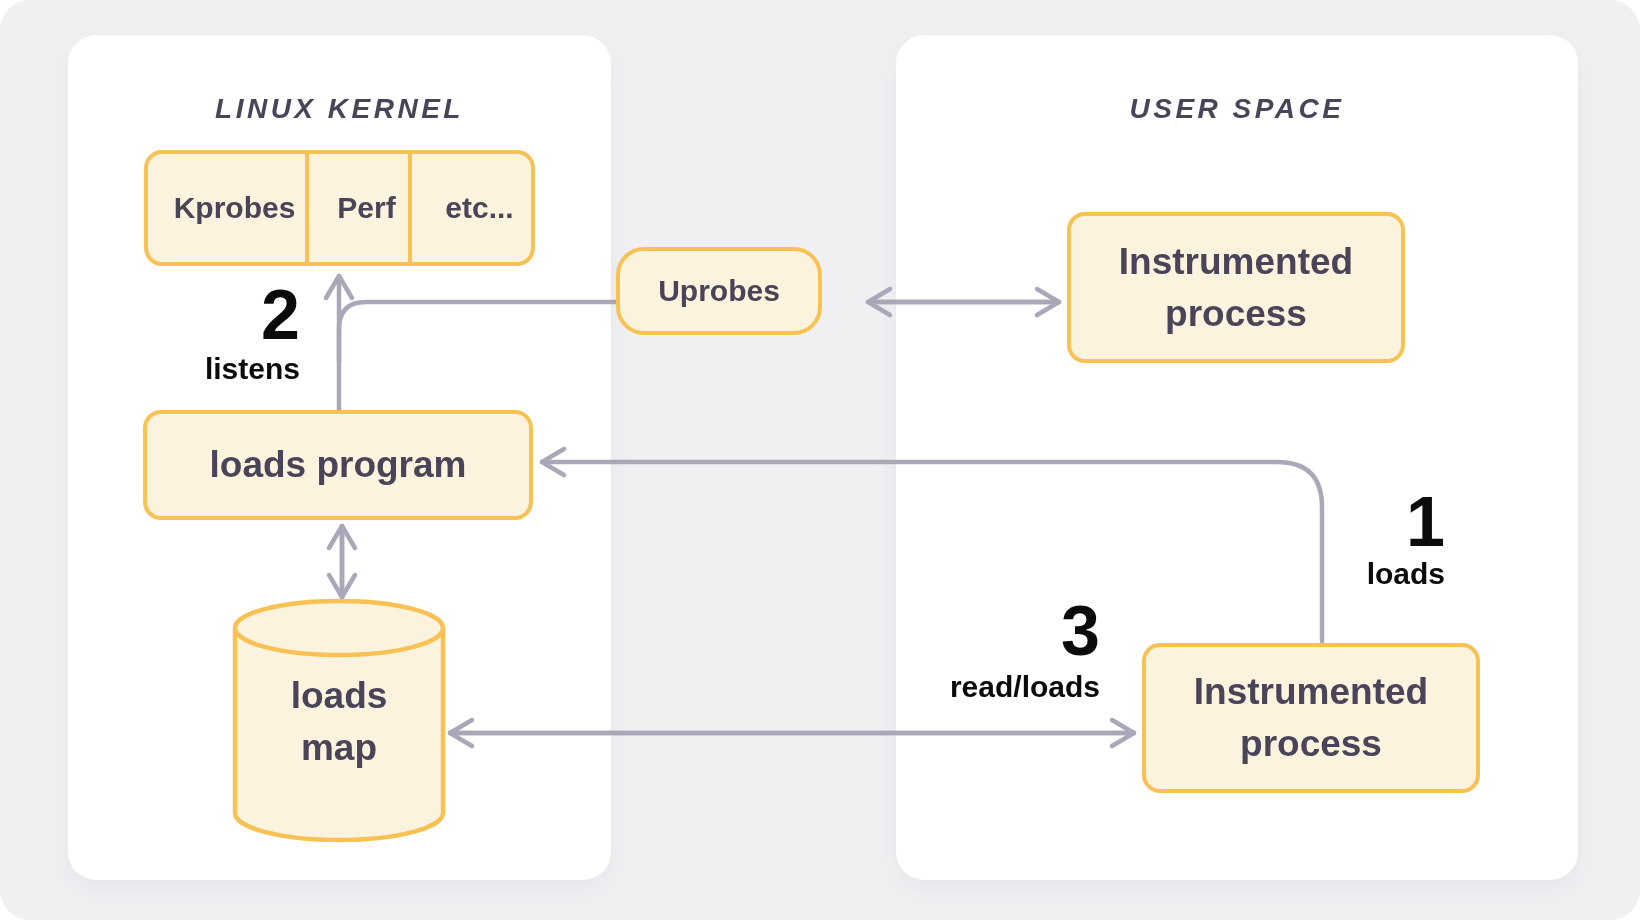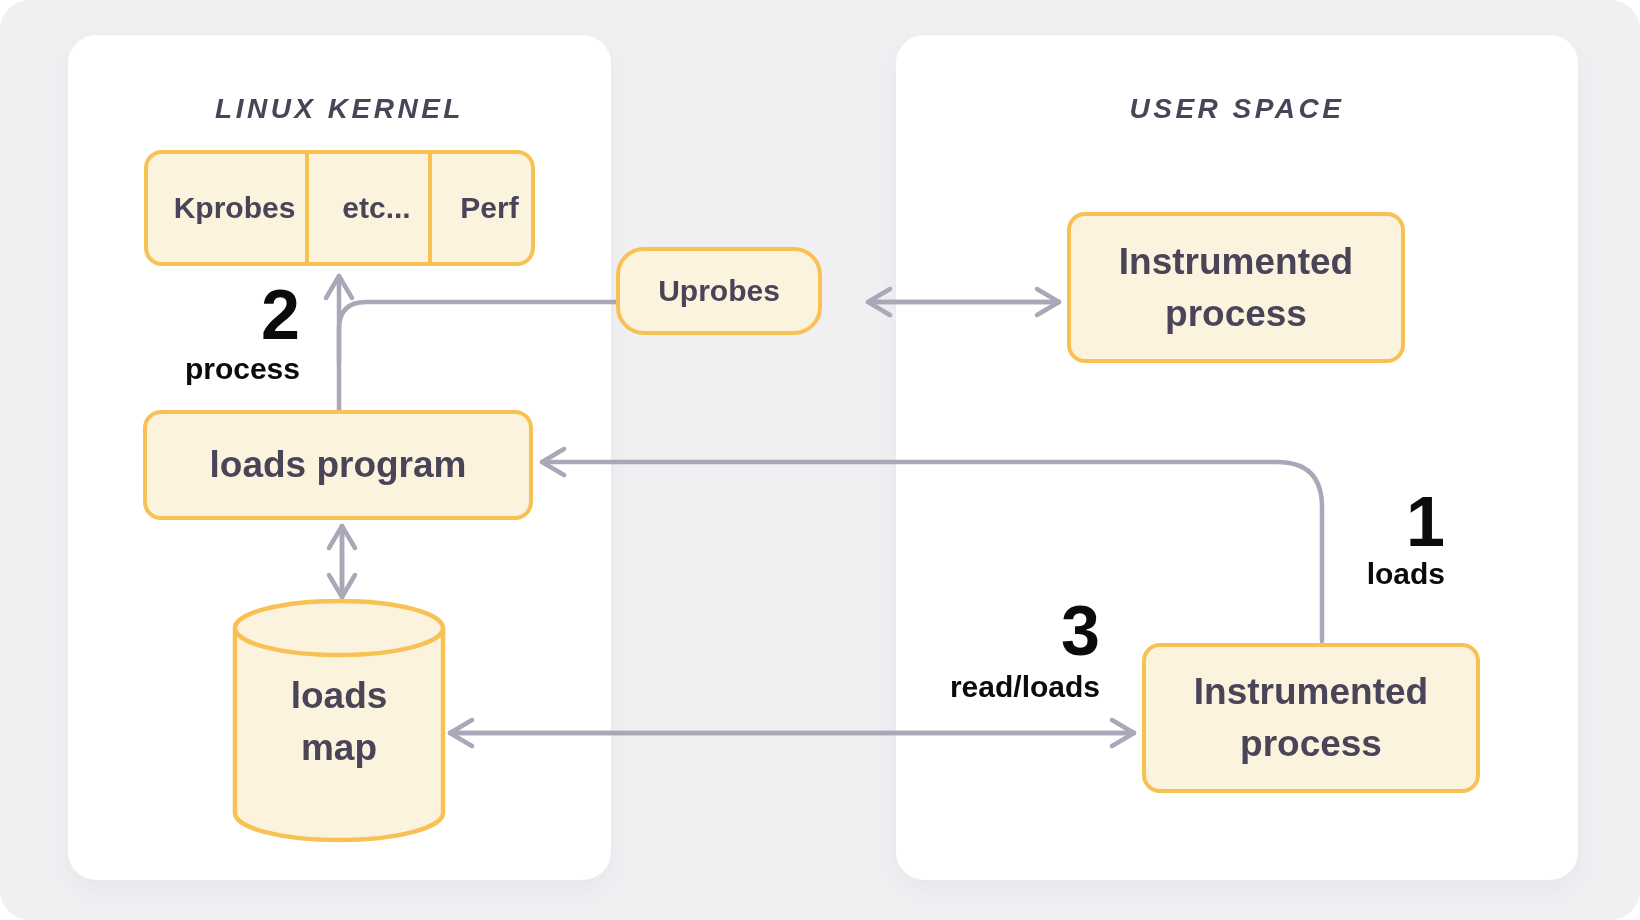--- a/index.html
+++ b/index.html
@@ -167,35 +167,35 @@
       <path class="wire" d="M 1134,733 L 450,733" marker-end="url(#chev)"></path>
 
       <g>
         <path class="cyl" d="M 235,628 L 235,813 A 104,27 0 0 0 443,813 L 443,628"></path>
         <ellipse class="cyl" cx="339" cy="628" rx="104" ry="27"></ellipse>
       </g>
     </svg>
 
     <div class="node probes-box">
       <div class="cell cell-kprobes">Kprobes</div>
+      <div class="cell cell-perf">Perf</div>
       <div class="cell cell-etc">etc...</div>
-      <div class="cell cell-perf">Perf</div>
     </div>
 
     <div class="node ebpf-program">loads program</div>
 
     <div class="map-label">loads map</div>
 
     <div class="node uprobes">Uprobes</div>
 
     <div class="node instr-1">Instrumented process</div>
     <div class="node instr-2">Instrumented process</div>
 
     <div class="step-num num-2">2</div>
-    <div class="step-word word-2">process</div>
+    <div class="step-word word-2">listens</div>
 
     <div class="step-num num-1">1</div>
     <div class="step-word word-1">loads</div>
 
     <div class="step-num num-3">3</div>
     <div class="step-word word-3">read/loads</div>
 
   </div>
 </div>
 

